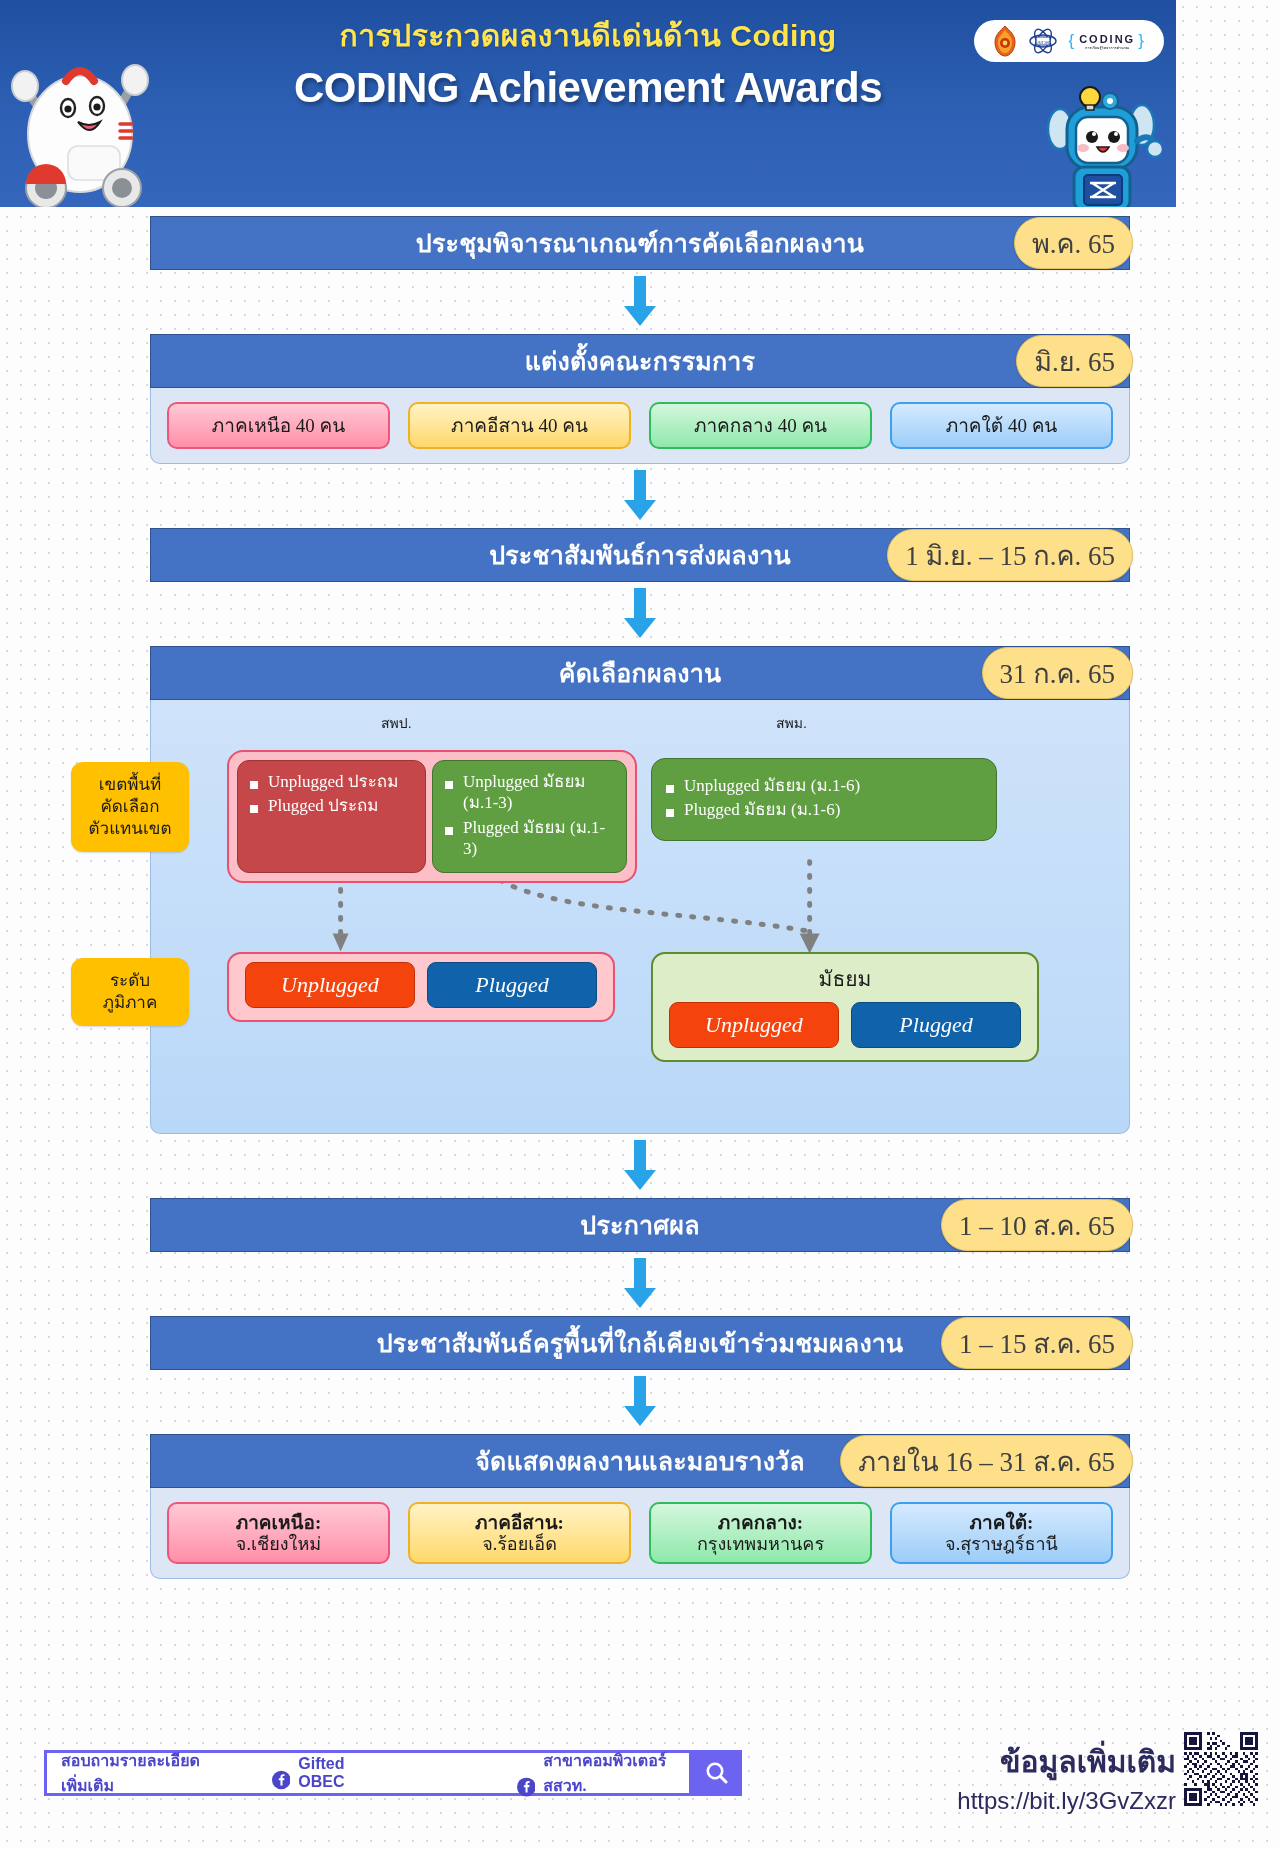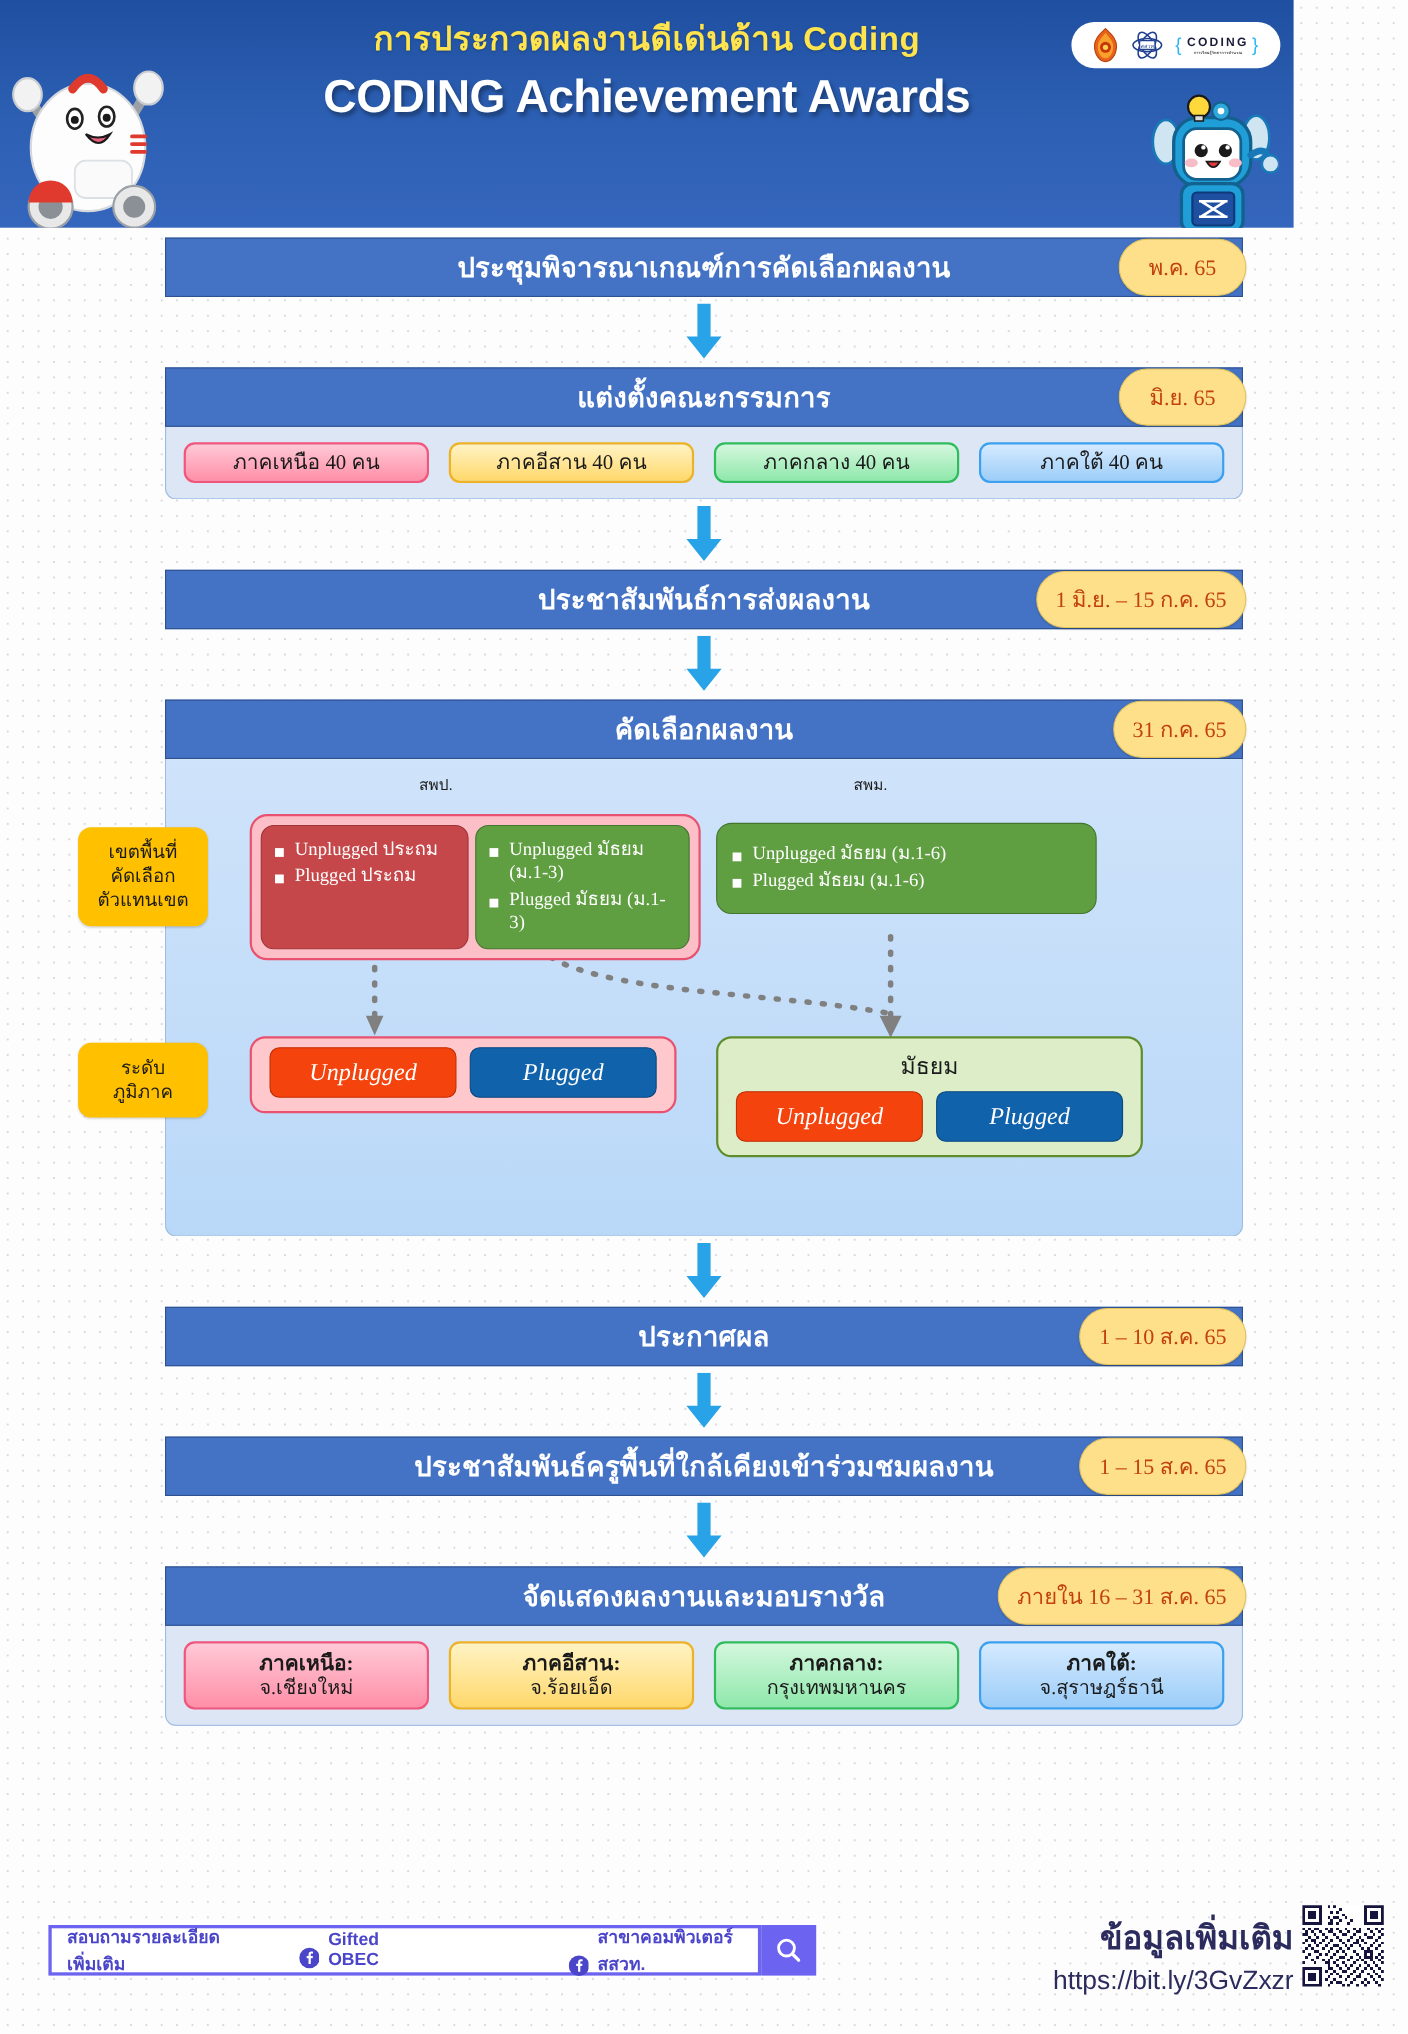--- a/index.html
+++ b/index.html
@@ -98,41 +98,41 @@
     transform: translateY(-50%);
     background: #ffe08a;
     border: 1px solid #e3c45e;
     border-radius: 26px;
     min-width: 116px;
     height: 52px;
     padding: 0 17px;
     display: flex;
     align-items: center;
     justify-content: center;
-    color: #c2410c;
-    font-size: 20px;
+    color: #404040;
+    font-size: 27px;
     font-family: "Liberation Serif", serif;
     box-shadow: 0 1px 2px rgba(0,0,0,.18);
     white-space: nowrap;
   }
 
   
   .panel {
     background: #dce6f5;
     border: 1px solid #9dbbe3;
     border-top: none;
     border-radius: 0 0 10px 10px;
     padding: 14px 16px;
     display: flex;
     gap: 18px;
     justify-content: space-between;
   }
   .region-chip {
     flex: 1;
-    height: 37px;
+    height: 47px;
     border-radius: 10px;
     display: flex;
     flex-direction: column;
     align-items: center;
     justify-content: center;
     font-family: "Liberation Serif", serif;
     font-size: 19px;
     color: #1a1a1a;
     line-height: 1.15;
   }

